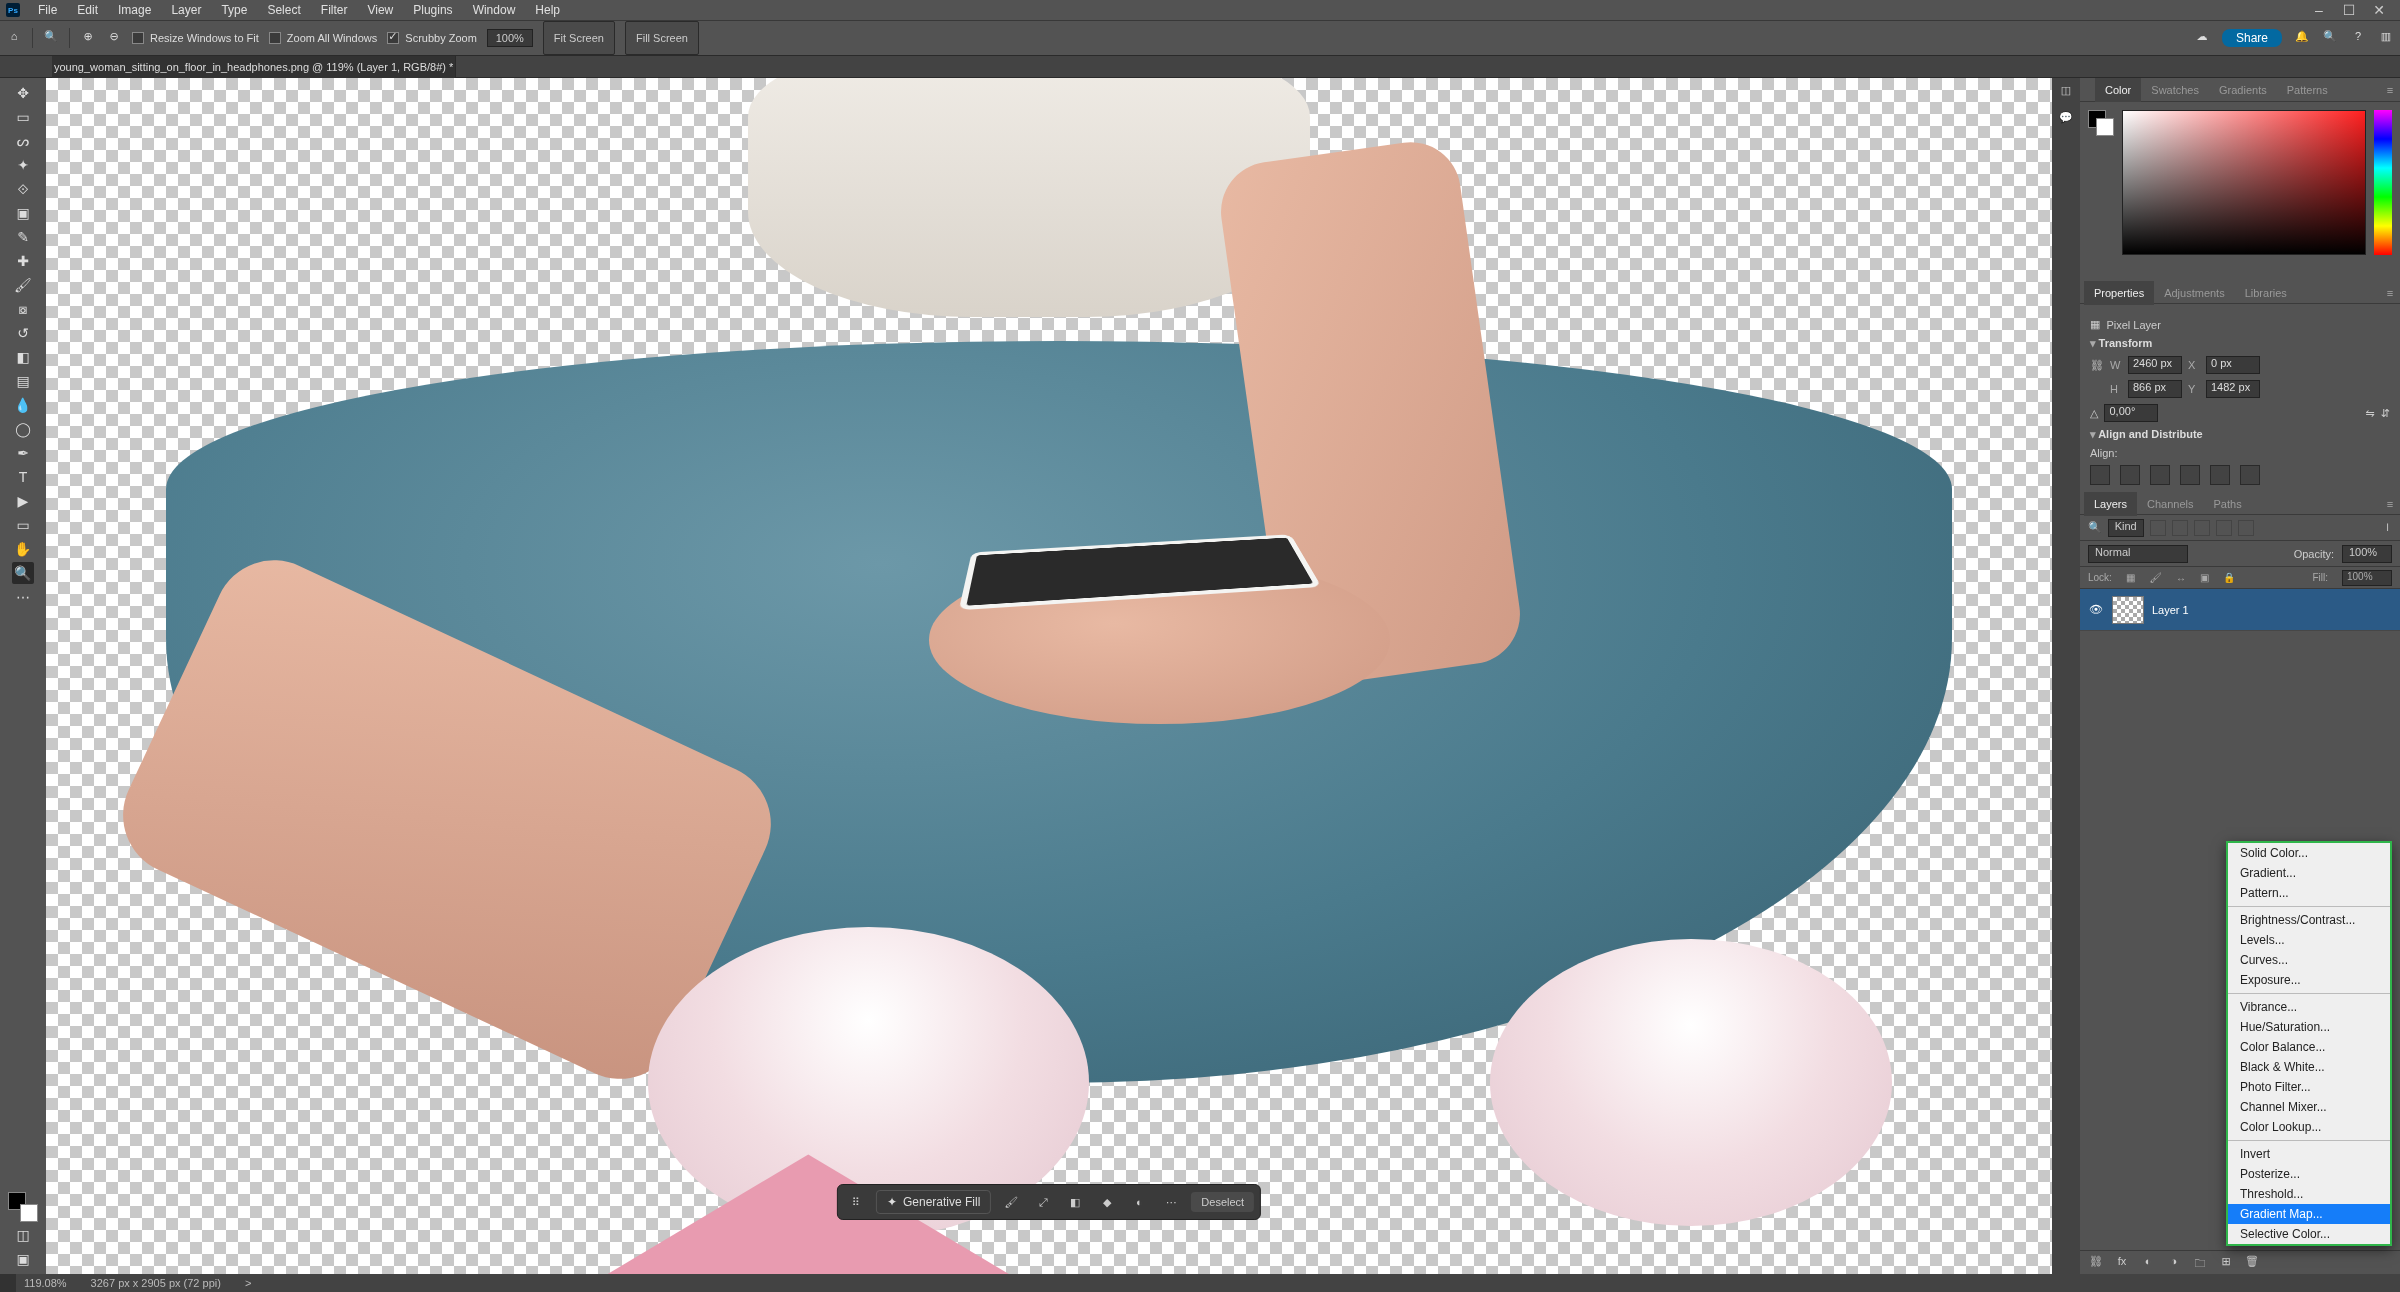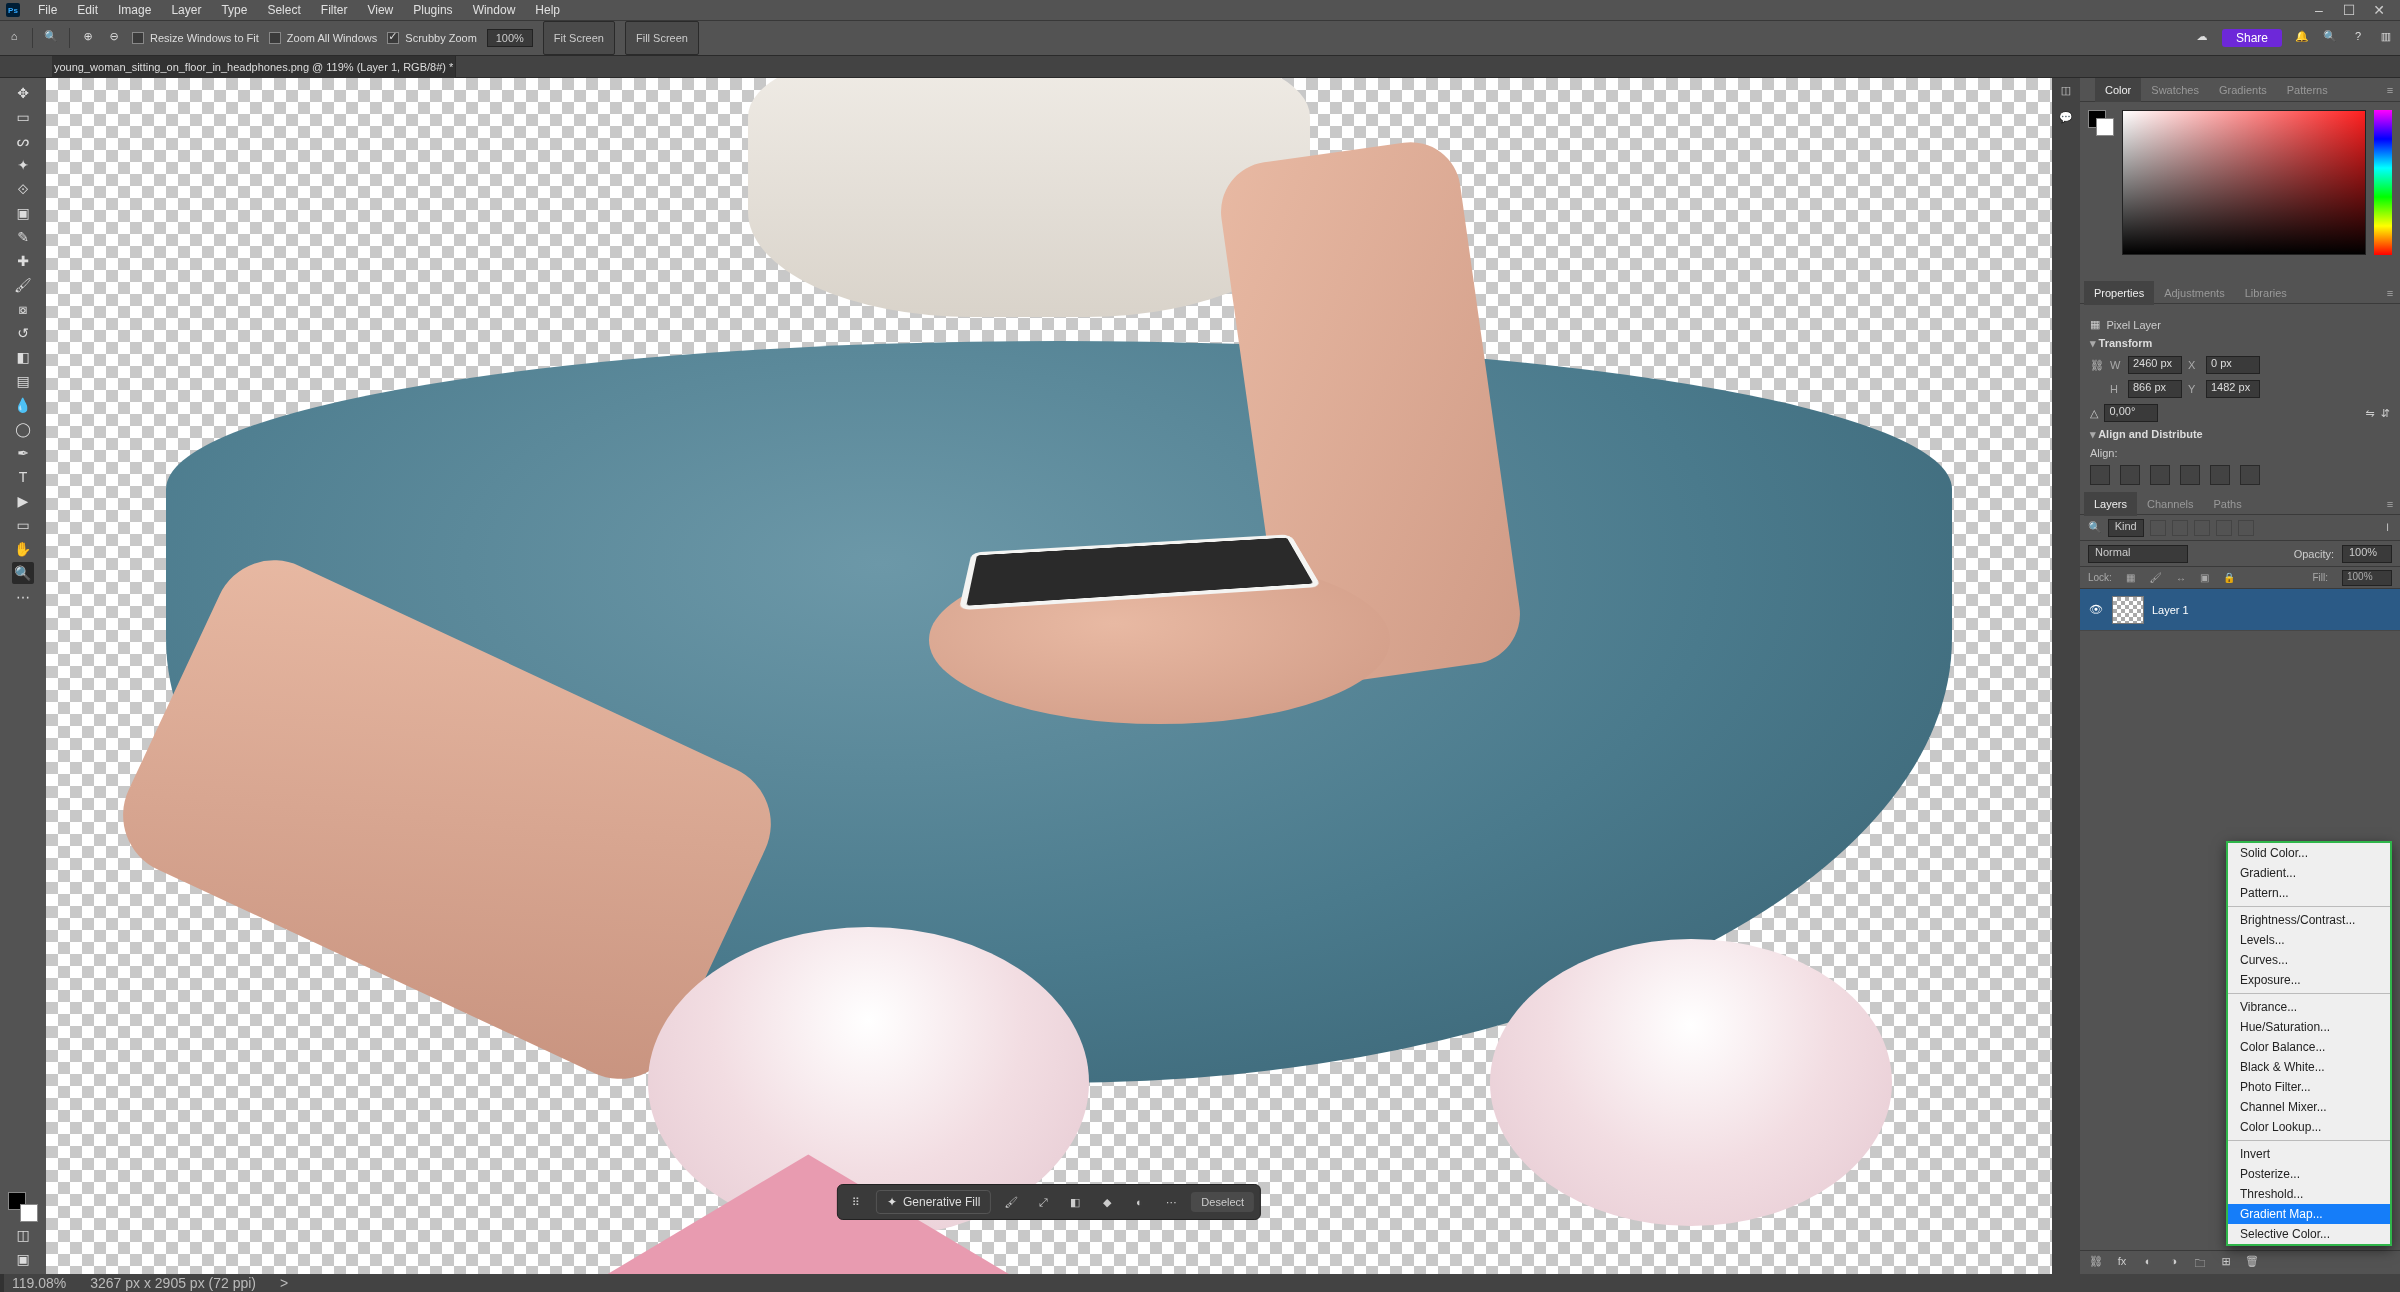--- a/index.html
+++ b/index.html
@@ -14,21 +14,21 @@
 
 
 .optionsbar { height: 36px; background: #535353; border-top: 1px solid #383838; border-bottom: 1px solid #2a2a2a; display: flex; align-items: center; padding: 0 6px; gap: 10px; }
 .optionsbar .sep { width: 1px; height: 20px; background: #3a3a3a; }
 .optionsbar .chk { display: flex; align-items: center; gap: 6px; color: #ddd; font-size: 11px; }
 .cbx { width: 12px; height: 12px; border: 1px solid #888; background: #3a3a3a; position: relative; }
 .cbx.on::after { content: "✓"; position: absolute; top: -3px; left: 0; color: #ddd; font-size: 11px; }
 .optionsbar .pct-box { width: 46px; height: 18px; background: #3a3a3a; border: 1px solid #222; text-align: center; line-height: 16px; font-size: 11px; }
 .optionsbar .txtbtn { padding: 10px 10px; background: #4a4a4a; border: 1px solid #2a2a2a; border-radius: 2px; font-size: 11px; }
 .optionsbar .right { margin-left: auto; display: flex; gap: 12px; align-items: center; }
-.optionsbar .share { background: #6d28d9; color: #fff; padding: 2px 14px; border-radius: 3px; font-size: 12px; }
+.optionsbar .share { background: #0369a1; color: #fff; padding: 2px 14px; border-radius: 8px; font-size: 12px; }
 .optionsbar .icn { width: 16px; height: 16px; display: inline-block; color: #ddd; text-align: center; }
 
 
 .tabbar { height: 22px; background: #434343; border-bottom: 1px solid #2a2a2a; display: flex; align-items: center; padding-left: 52px; }
 .tabbar .tab { background: #323232; height: 22px; padding: 0 2px; display: flex; align-items: center; font-size: 11px; color: #ddd; border-right: 1px solid #2a2a2a; }
 
 
 .workspace { position: absolute; top: 78px; left: 0; right: 0; bottom: 18px; display: flex; }
 
 
@@ -157,21 +157,21 @@
 .ctx-popup { position:absolute; right:8px; bottom:28px; width:166px; background:#efefef; border:2px solid #2fb54a; color:#222; font-size:12px; box-shadow: 0 4px 12px rgba(0,0,0,0.5); z-index:1000;}
 .ctx-popup .mi { padding:3px 12px; }
 .ctx-popup .mi.sel { background:#157df9; color:#fff; }
 .ctx-popup .msep { height:1px; background:#bbb; margin:3px 0;}
 
 
 .layersfoot { height:24px; border-top:1px solid #3a3a3a; display:flex; align-items:center; gap:10px; padding:0 8px; }
 .layersfoot .fi { width:16px; height:16px; color:#ccc; text-align:center; }
 
 
-.statusbar { position:absolute; left:4px; right:0; bottom:0; height:18px; background:#434343; display:flex; align-items:center; padding:0 8px; font-size:14px; color:#bbb;}
+.statusbar { position:absolute; left:16px; right:0; bottom:0; height:18px; background:#434343; display:flex; align-items:center; padding:0 8px; font-size:11px; color:#bbb;}
 .statusbar .sb-sep { margin:0 12px; color:#666;}
 </style>
 </head>
 <body>
 
 <div class="menubar">
   <div class="ps-logo">Ps</div>
   <div class="menu-item">File</div>
   <div class="menu-item">Edit</div>
   <div class="menu-item">Image</div>

